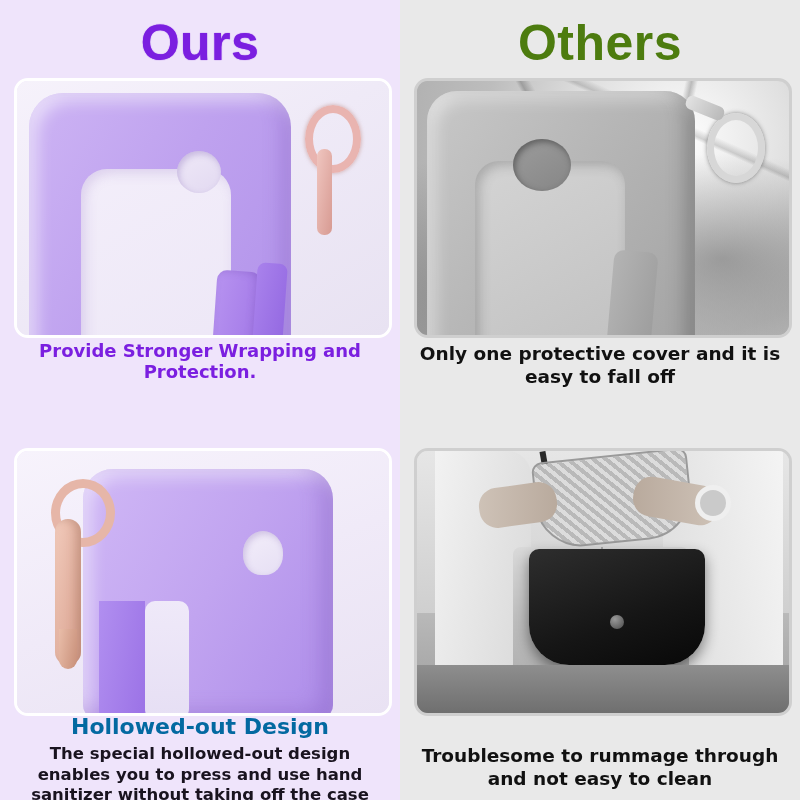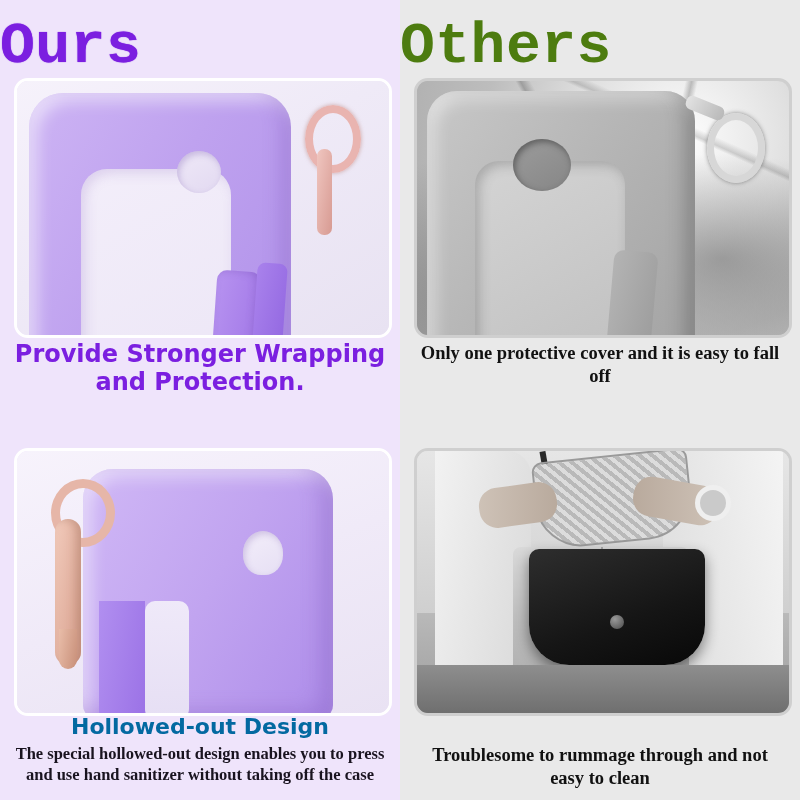--- a/index.html
+++ b/index.html
@@ -32,24 +32,24 @@
   .col-others {
     left: 400px;
     width: 400px;
     background: #e9e9e9;
   }
   
   .col-title {
     position: absolute;
     top: 14px;
     width: 100%;
-    text-align: left;
-    font-family: Liberation Mono, monospace;
+    text-align: center;
+    font-family: Liberation Sans, sans-serif;
     font-weight: bold;
-    font-size: 58px;
+    font-size: 50px;
     letter-spacing: 0.5px;
   }
   .title-ours {
     color: #7b1fe0;
     text-shadow: 0 0 1px #7b1fe0;
   }
   .title-others {
     color: #4d7c0f;
   }
   
@@ -77,28 +77,27 @@
     text-align: center;
     box-sizing: border-box;
   }
   .cap-head {
     font-weight: bold;
     line-height: 1.18;
   }
   .cap-body {
     font-weight: bold;
     line-height: 1.25;
-    font-family: Liberation Serif, serif;
   }
   #cap-ours-top {
     left: 14px; top: 340px;
   }
   #cap-ours-top .cap-head {
     color: #7b1fe0;
-    font-size: 24px;
+    font-size: 18px;
   }
   #cap-ours-top .cap-body {
     color: #19131f;
     font-size: 17px;
     margin-top: 10px;
   }
   #cap-others-top {
     left: 414px; top: 342px;
   }
   #cap-others-top .cap-body {

